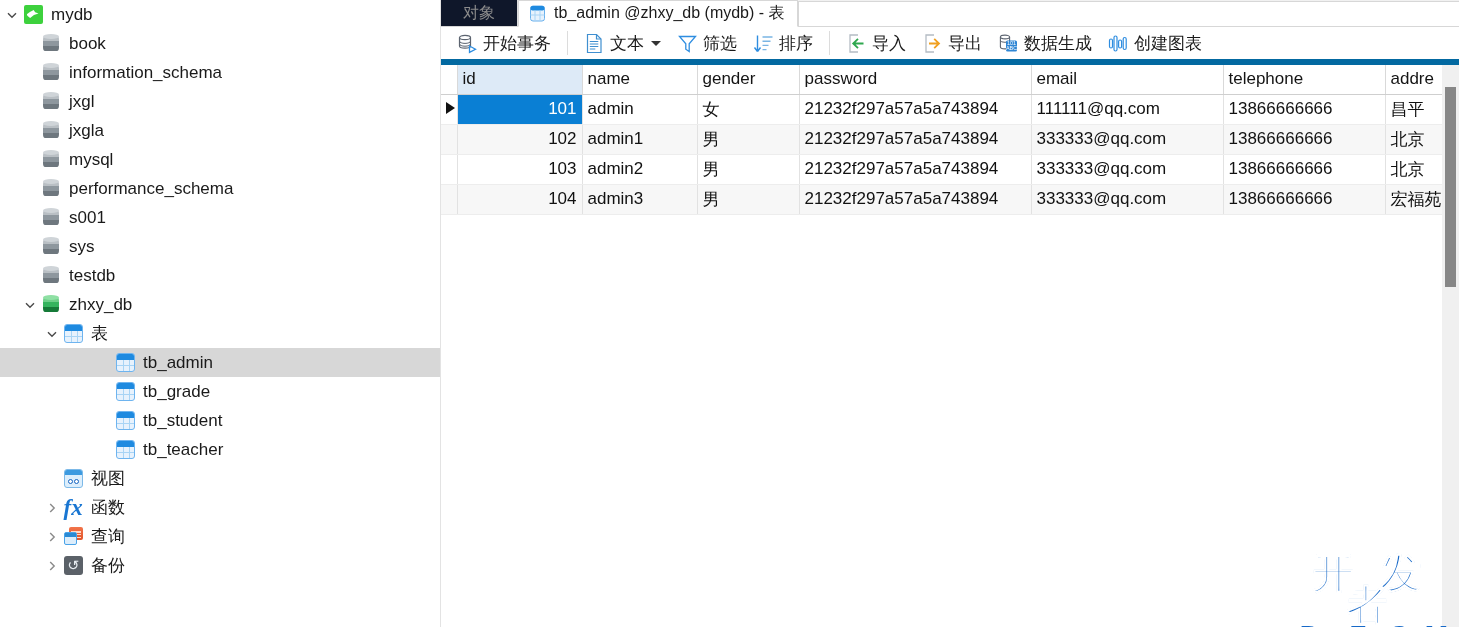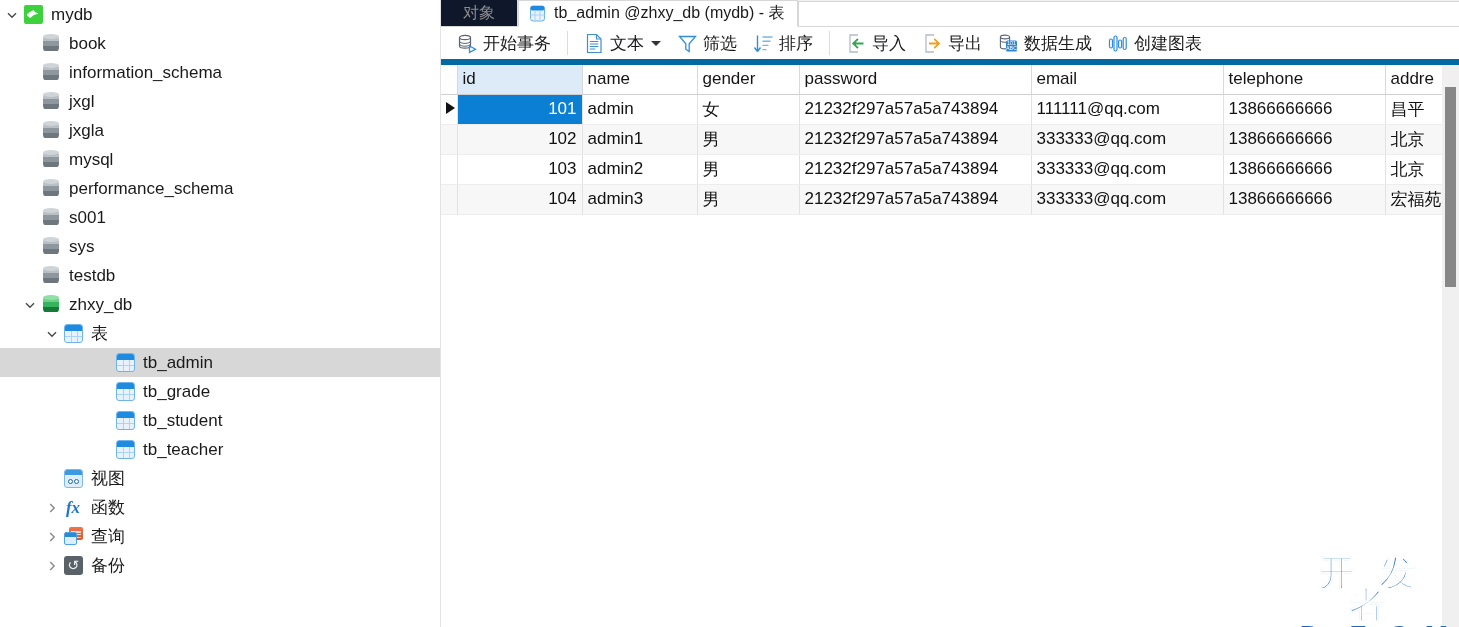--- a/index.html
+++ b/index.html
@@ -134,21 +134,21 @@
   .viewicon .oo i:last-child { left: 6px; }
 
   
   .fxicon {
     width: 19px; height: 19px;
     position: relative;
     color: #1976d2;
     font-family: "Liberation Serif", serif;
     font-style: italic;
     font-weight: bold;
-    font-size: 17px;
+    font-size: 23px;
     line-height: 19px;
     text-align: center;
   }
 
   
   .qicon { width:19px; height:19px; position:relative; }
   .qicon .back {
     position:absolute; left:5px; top:0; width:14px; height:13px;
     background: linear-gradient(#f2744a, #e1542a);
     border-radius: 2px;
@@ -357,21 +357,21 @@
     position: absolute;
     right: 8px;
     bottom: 8px;
     width: 162px;
     height: 62px;
     pointer-events: none;
     user-select: none;
     z-index: 50;
   }
   #wm-cn {
-    font-size: 36px;
+    font-size: 41px;
     font-weight: bold;
     letter-spacing: 6px;
     color: #1769c8;
     -webkit-text-stroke: 1px #ffffff;
     line-height: 32px;
     font-family: "DejaVu Sans", sans-serif;
     text-align: center;
   }
   #wm-en {
     font-size: 28px;

